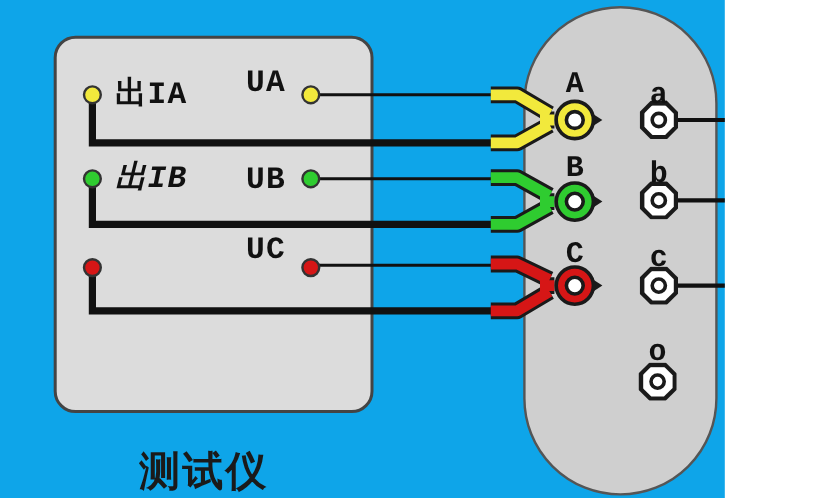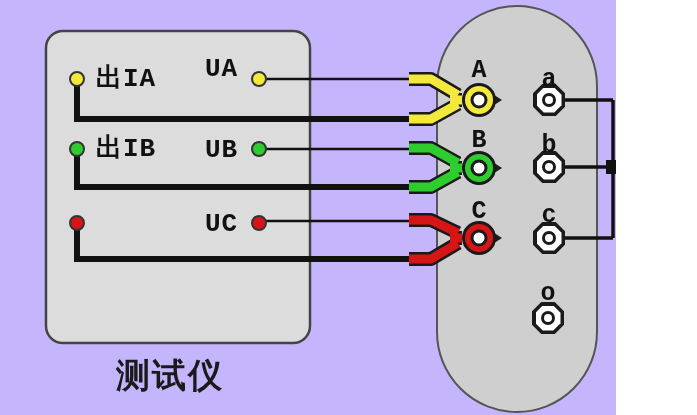--- a/index.html
+++ b/index.html
@@ -1,25 +1,25 @@
 <!DOCTYPE html>
 <html><head>
 <meta charset="utf-8">
 <title>Wiring Diagram</title>
 <style>
   html,body{margin:0;padding:0;background:#fff;}
   .canvas{
-    position:relative;width:604px;height:415px;background:#c4b5fd;overflow:hidden;
-    font-family:"Liberation Mono","DejaVu Sans Mono",monospace;color:#111;padding-left:12px;
+    position:relative;width:604px;height:415px;background:#0ea5e9;overflow:hidden;
+    font-family:"Liberation Mono","DejaVu Sans Mono",monospace;color:#111;
   }
   .wires-svg{position:absolute;left:0;top:0;}
   .lbl{position:absolute;font-weight:bold;line-height:1;white-space:nowrap;}
   .row-lbl{font-size:26px;letter-spacing:1px;}
   .pin-lbl{font-size:25px;width:30px;text-align:center;}
-  .caption{font-family:"DejaVu Sans","Liberation Sans",sans-serif;font-weight:bold;color:#1a1a1a;}
+  .caption{font-family:"DejaVu Sans","Liberation Sans",sans-serif;font-weight:bold;color:#1a1a1a;margin-top:18px;}
   .caption-tester{font-size:34px;letter-spacing:2px;}
   .caption-transformer{font-size:35px;writing-mode:vertical-rl;text-orientation:upright;letter-spacing:5px;}
   .dot{position:absolute;width:12px;height:12px;border:2px solid #333;border-radius:50%;}
   .post{position:absolute;width:32px;height:32px;}
   .post .oct{position:absolute;clip-path:polygon(29% 0,71% 0,100% 29%,100% 71%,71% 100%,29% 100%,0 71%,0 29%);}
   .post .oct-outer{inset:0;background:#1a1a1a;}
   .post .oct-inner{inset:3.5px;background:#ffffff;}
   .post .hole{position:absolute;inset:9px;background:#fff;border:3.5px solid #1a1a1a;border-radius:50%;box-sizing:border-box;}
 </style>
 </head>
@@ -71,23 +71,23 @@
 
   <div class="dot" style="left: 69px; top: 71px; background: rgb(242, 233, 60);"></div>
   <div class="dot" style="left: 251px; top: 71px; background: rgb(242, 233, 60);"></div>
   <div class="dot" style="left: 69px; top: 141px; background: rgb(47, 204, 48);"></div>
   <div class="dot" style="left: 251px; top: 141px; background: rgb(47, 204, 48);"></div>
   <div class="dot" style="left: 69px; top: 215px; background: rgb(214, 22, 22);"></div>
   <div class="dot" style="left: 251px; top: 215px; background: rgb(214, 22, 22);"></div>
 
   <div class="lbl row-lbl" style="left:96px;top:66px;">出IA</div>
   <div class="lbl row-lbl" style="left:205px;top:56px;">UA</div>
-  <div class="lbl row-lbl" style="left:96px;top:136px;">出IB</div>
+  <div class="lbl row-lbl" style="left:96px;top:136px;font-style:italic;">出IB</div>
   <div class="lbl row-lbl" style="left:205px;top:137px;">UB</div>
-  <div class="lbl row-lbl" style="left:205px;top:211px;">UC</div>
+  <div class="lbl row-lbl" style="left:205px;top:195px;">UC</div>
 
   <div class="lbl pin-lbl" style="left:464px;top:58px;">A</div>
   <div class="lbl pin-lbl" style="left:464px;top:128px;">B</div>
   <div class="lbl pin-lbl" style="left:464px;top:199px;">C</div>
 
   <div class="post" style="left:533px;top:84px;">
     <div class="oct oct-outer"></div>
     <div class="oct oct-inner"></div>
     <div class="hole"></div>
   </div>

